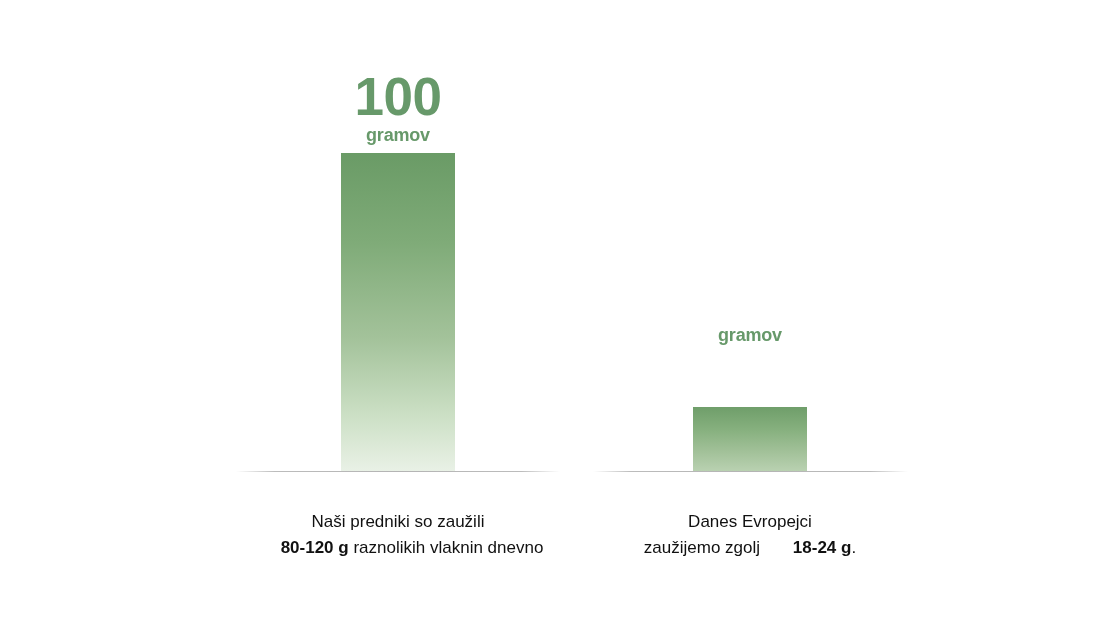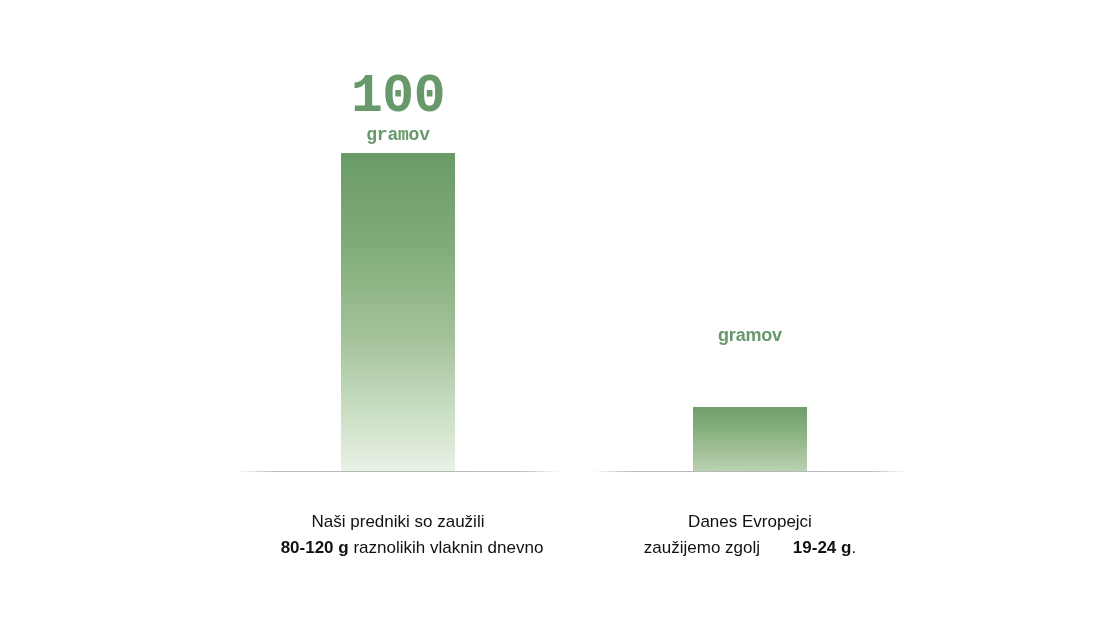--- a/index.html
+++ b/index.html
@@ -30,21 +30,21 @@
   #group-1 { left: 585px; width: 330px; }
 
   
   .value-block {
     position: absolute;
     left: 0;
     width: 100%;
     text-align: center;
     line-height: 1;
   }
-  #group-0 .value-block { top: 70px; font-family: Liberation Mono, monospace; }
+  #group-0 .value-block { top: 70px; }
   #group-1 .value-block { top: 321px; }
 
   .value-number {
     display: block;
     font-size: 53px;
     font-weight: bold;
     color: #67996a;
     letter-spacing: -0.5px;
     line-height: 1.02;
   }
@@ -128,17 +128,17 @@
     <div class="value-block" style="top: 324px;">
       <span class="value-unit">gramov</span>
     </div>
 
     <div class="bar" style="height: 64px; top: 407px;"></div>
 
     <div class="baseline"></div>
 
     <div class="caption">
       <span class="line">Danes Evropejci</span>
-      <span class="line"><span>zaužijemo zgolj </span><b>19-24 g</b><span>.</span></span>
+      <span class="line"><span>zaužijemo zgolj </span><b>18-24 g</b><span>.</span></span>
     </div>
   </div>
 
 </div>
 
 </body></html>

